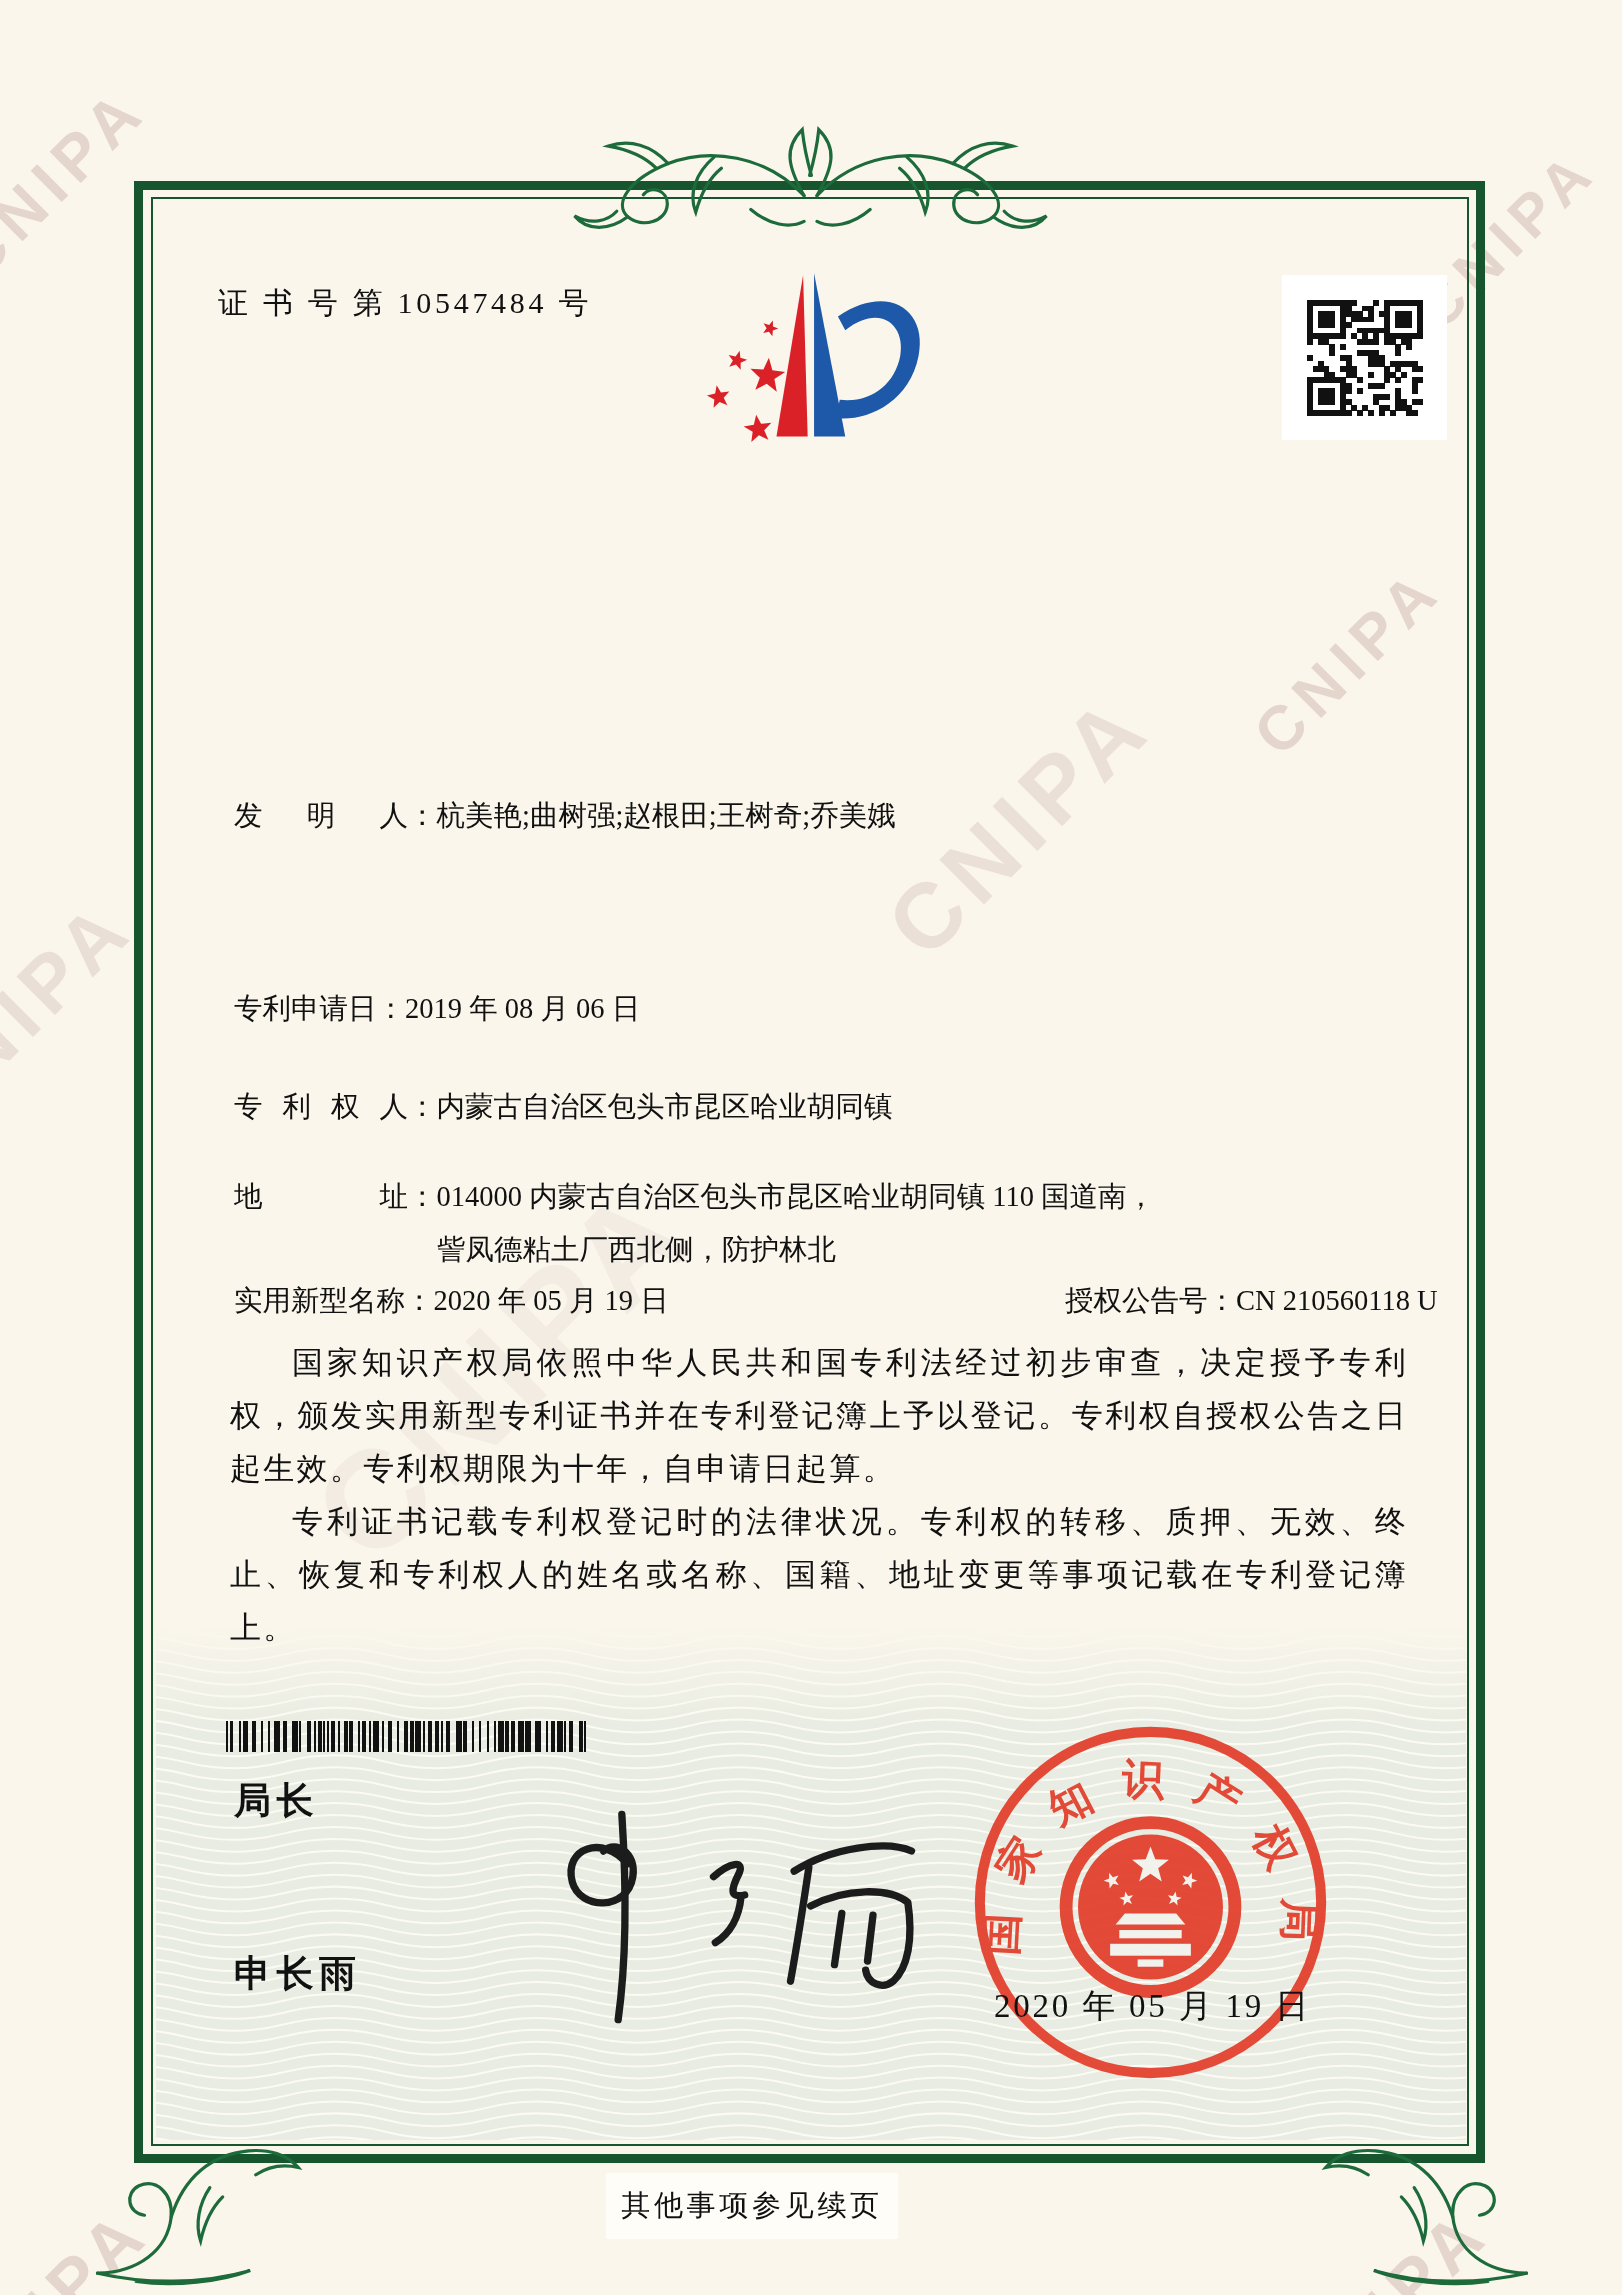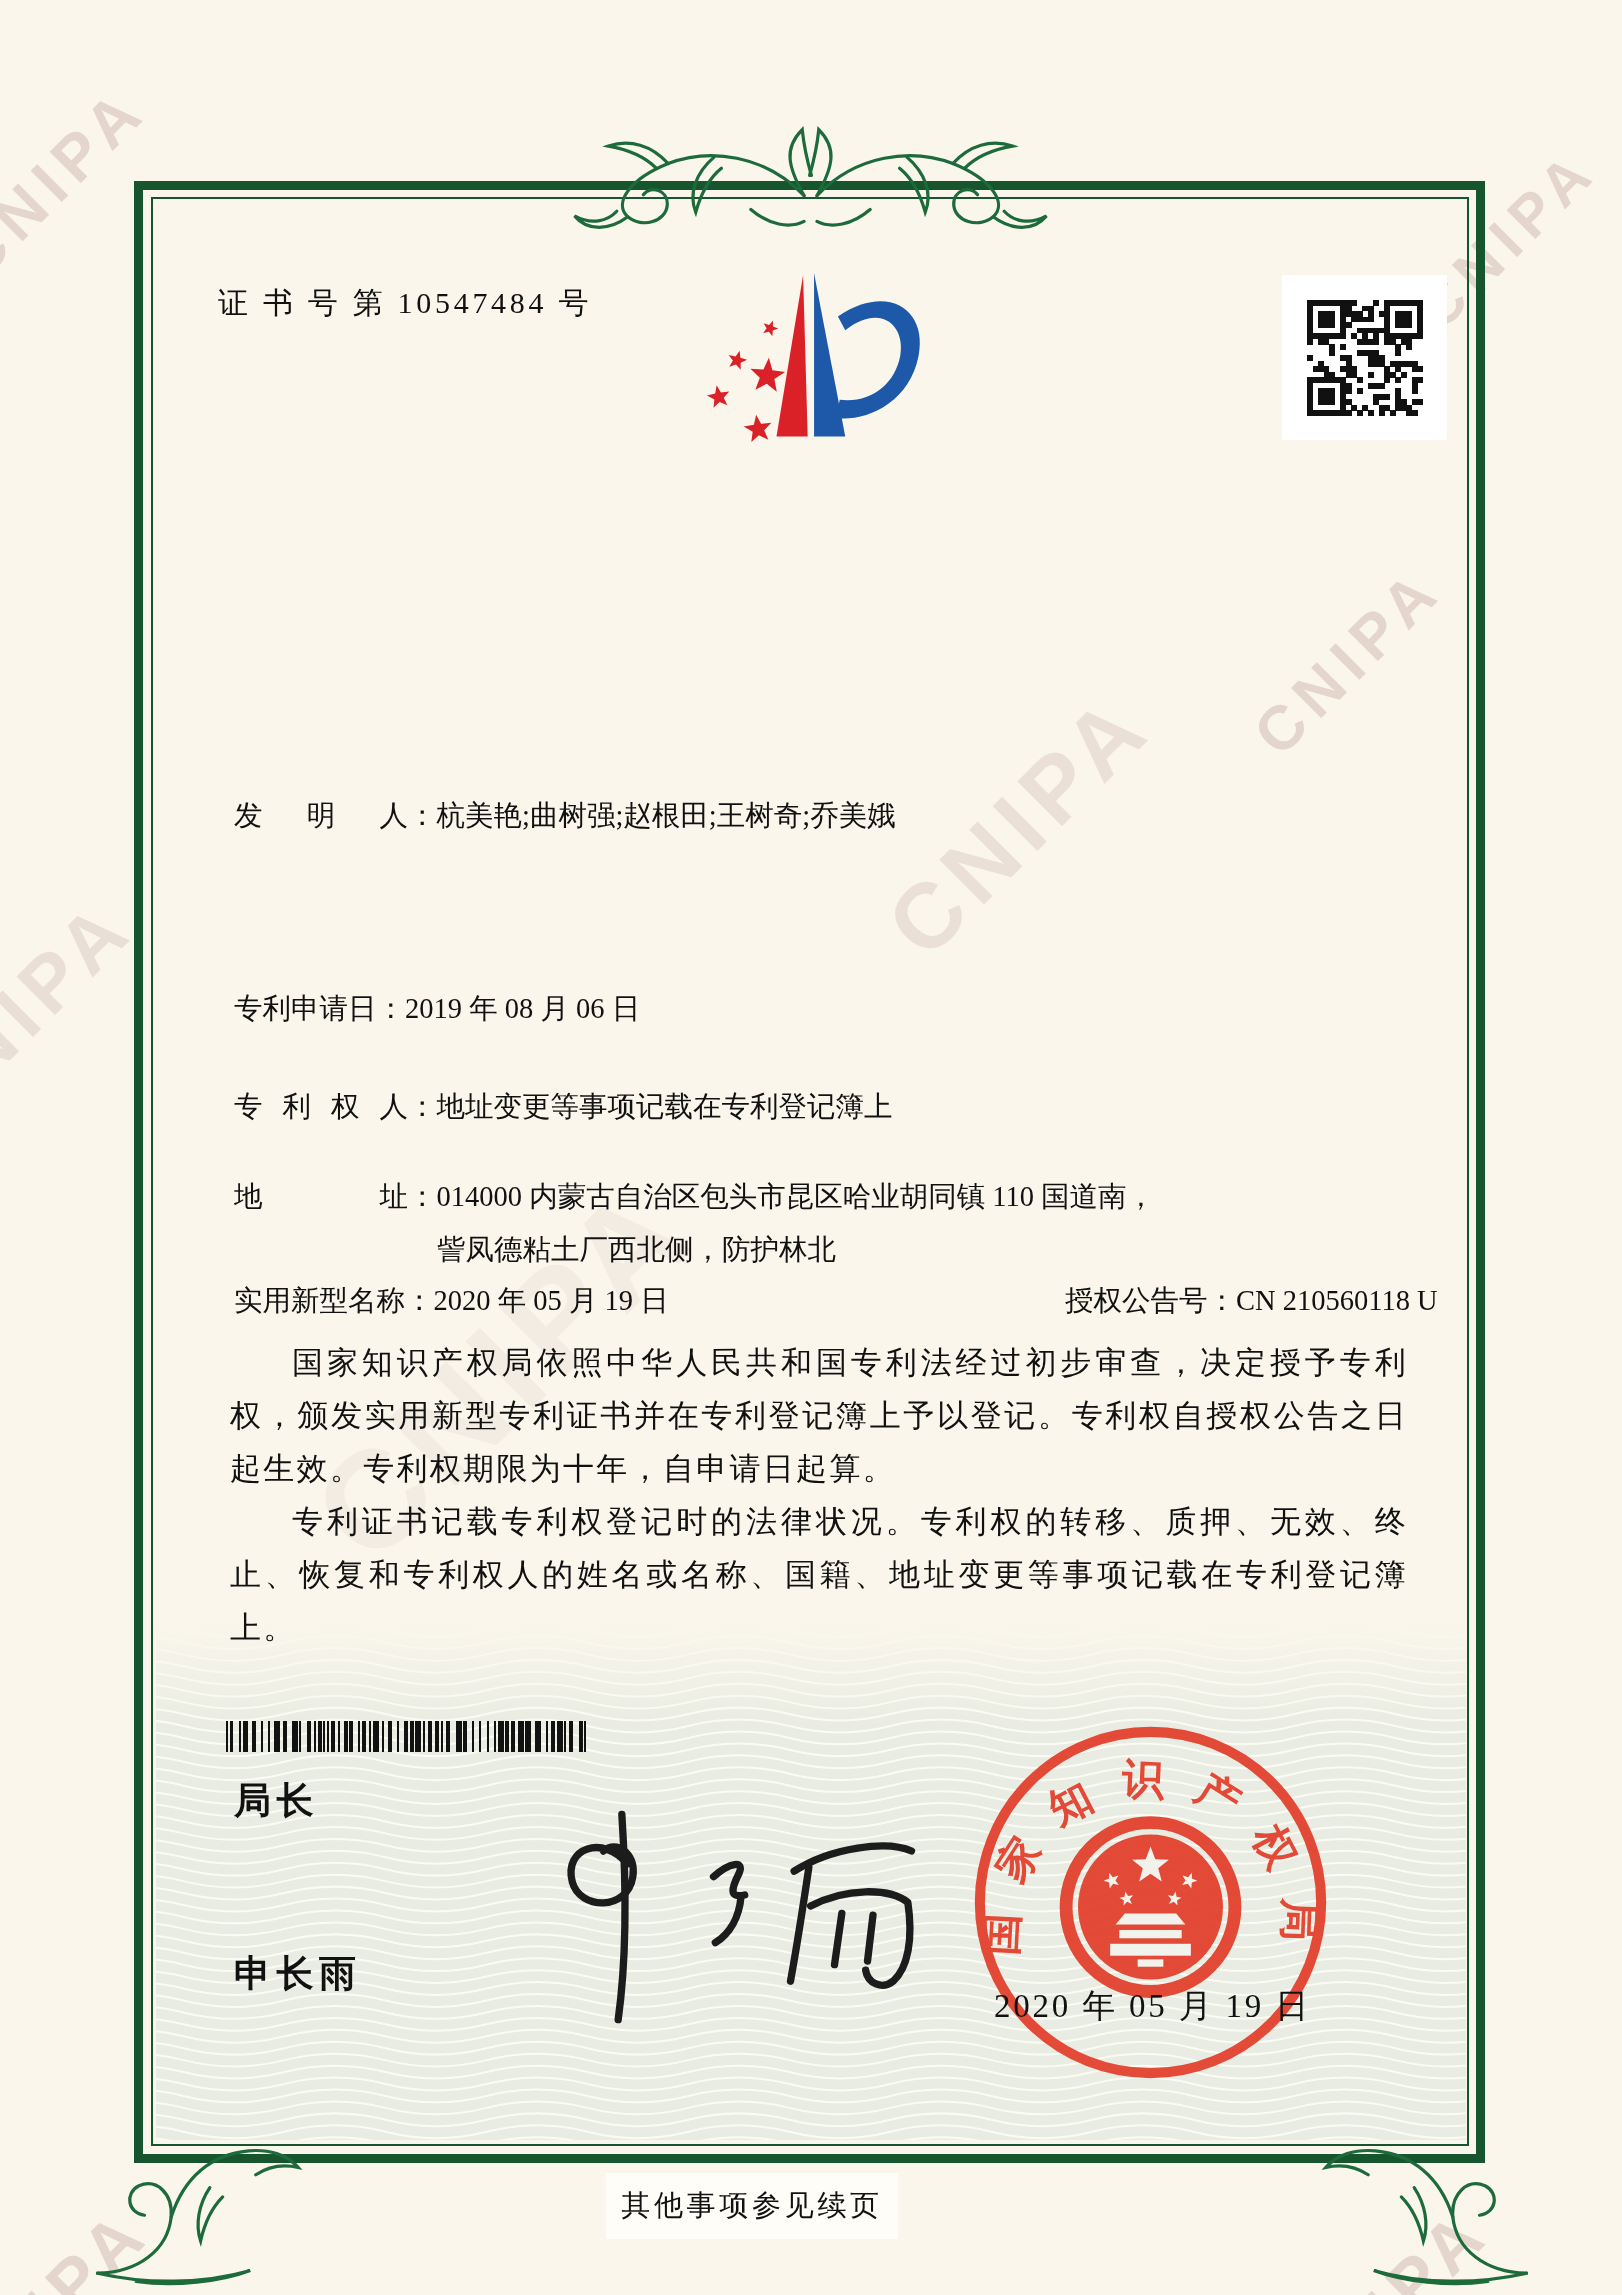--- a/index.html
+++ b/index.html
@@ -384,21 +384,21 @@
     </div>
 
 
   <div class="field" style="top:797px">
     <span class="flabel">发明人</span><span>：</span><span>杭美艳;曲树强;赵根田;王树奇;乔美娥</span>
   </div>
   <div class="field" style="top:990px">
     <span class="flabel compact">专利申请日</span><span>：</span><span>2019 年 08 月 06 日</span>
   </div>
   <div class="field" style="top:1088px">
-    <span class="flabel">专利权人</span><span>：</span><span>地址变更等事项记载在专利登记簿上</span>
+    <span class="flabel">专利权人</span><span>：</span><span>内蒙古自治区包头市昆区哈业胡同镇</span>
   </div>
   <div class="field" style="top:1178px">
     <span class="flabel">地址</span><span>：</span><span>014000 内蒙古自治区包头市昆区哈业胡同镇 110 国道南，</span>
   </div>
   <div class="addr2" style="top:1231px">訾凤德粘土厂西北侧，防护林北</div>
   <div class="field" style="top:1282px">
     <span class="flabel compact">实用新型名称</span><span>：</span><span>2020 年 05 月 19 日</span>
     <span class="grant2">
       <span>授权公告号</span><span>：</span><span>CN 210560118 U</span>
     </span>

